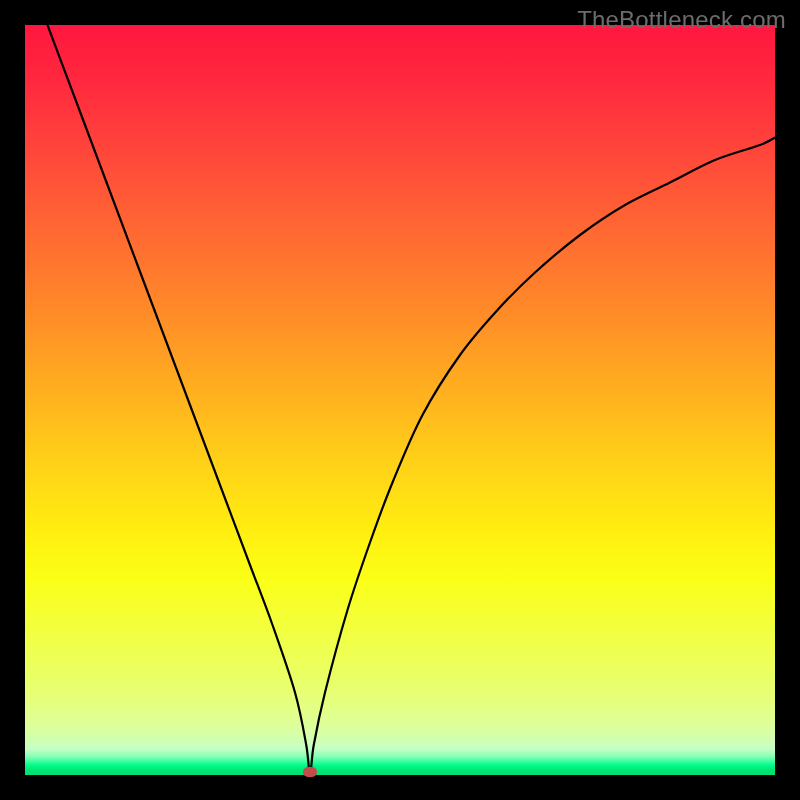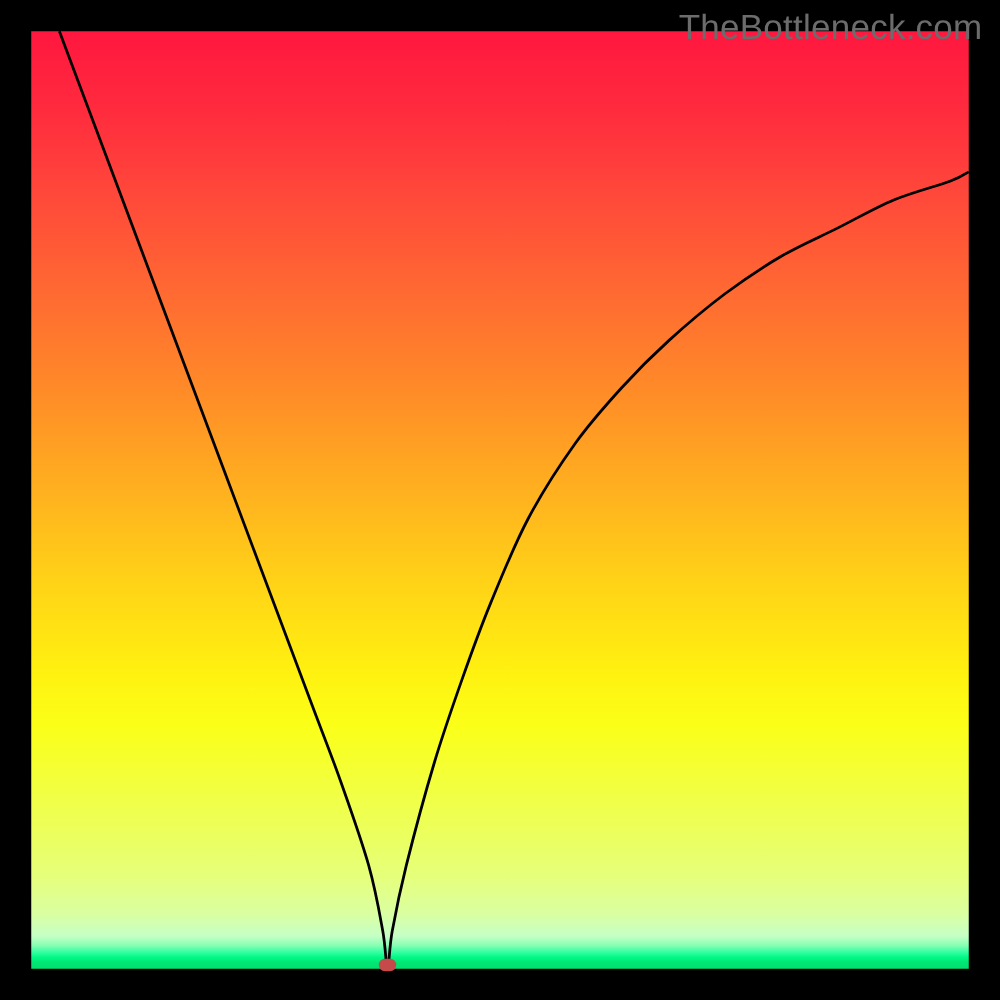--- a/index.html
+++ b/index.html
@@ -47,21 +47,21 @@
       #00f884 98.8%,
       #00e874 99.3%,
       #00e070 100%
     );
   }
   .watermark {
     position: absolute;
     top: 6px;
     right: 14px;
     color: #6c6c6c;
-    font-size: 28px;
+    font-size: 24px;
     letter-spacing: 0.2px;
     user-select: none;
   }
   svg.curve {
     position: absolute;
     left: 0;
     top: 0;
     width: 750px;
     height: 750px;
     overflow: visible;

